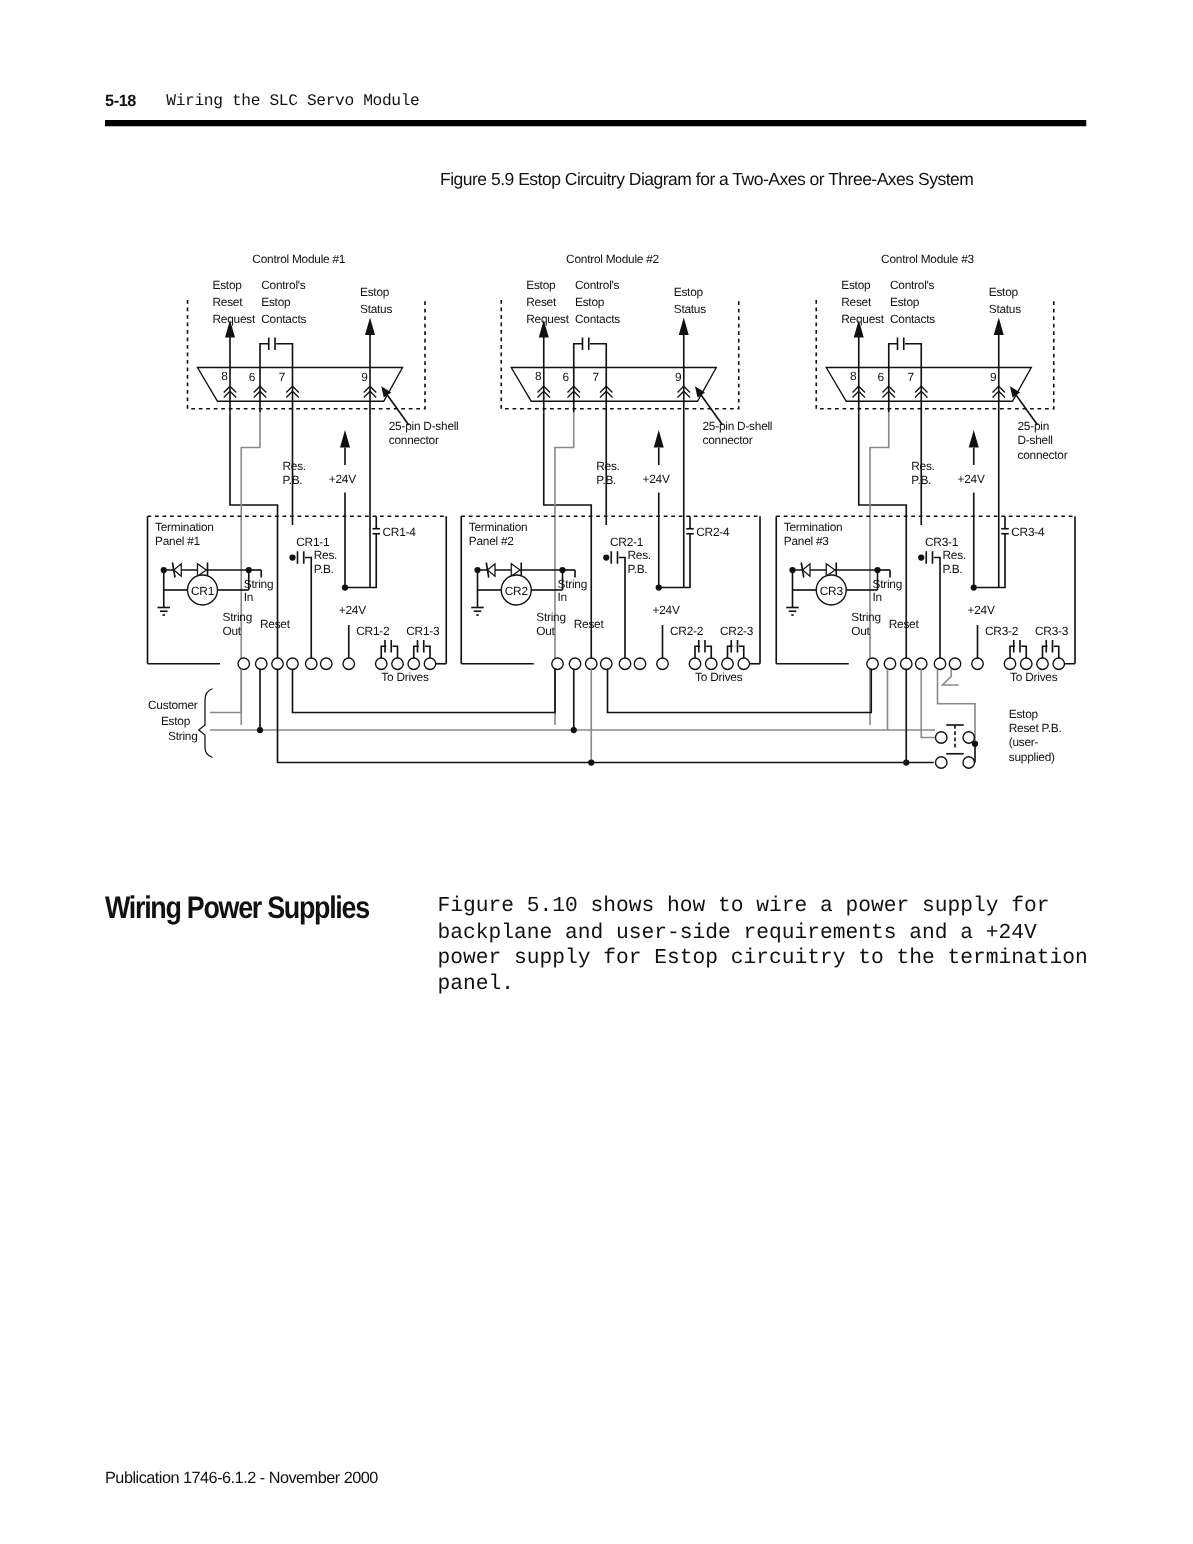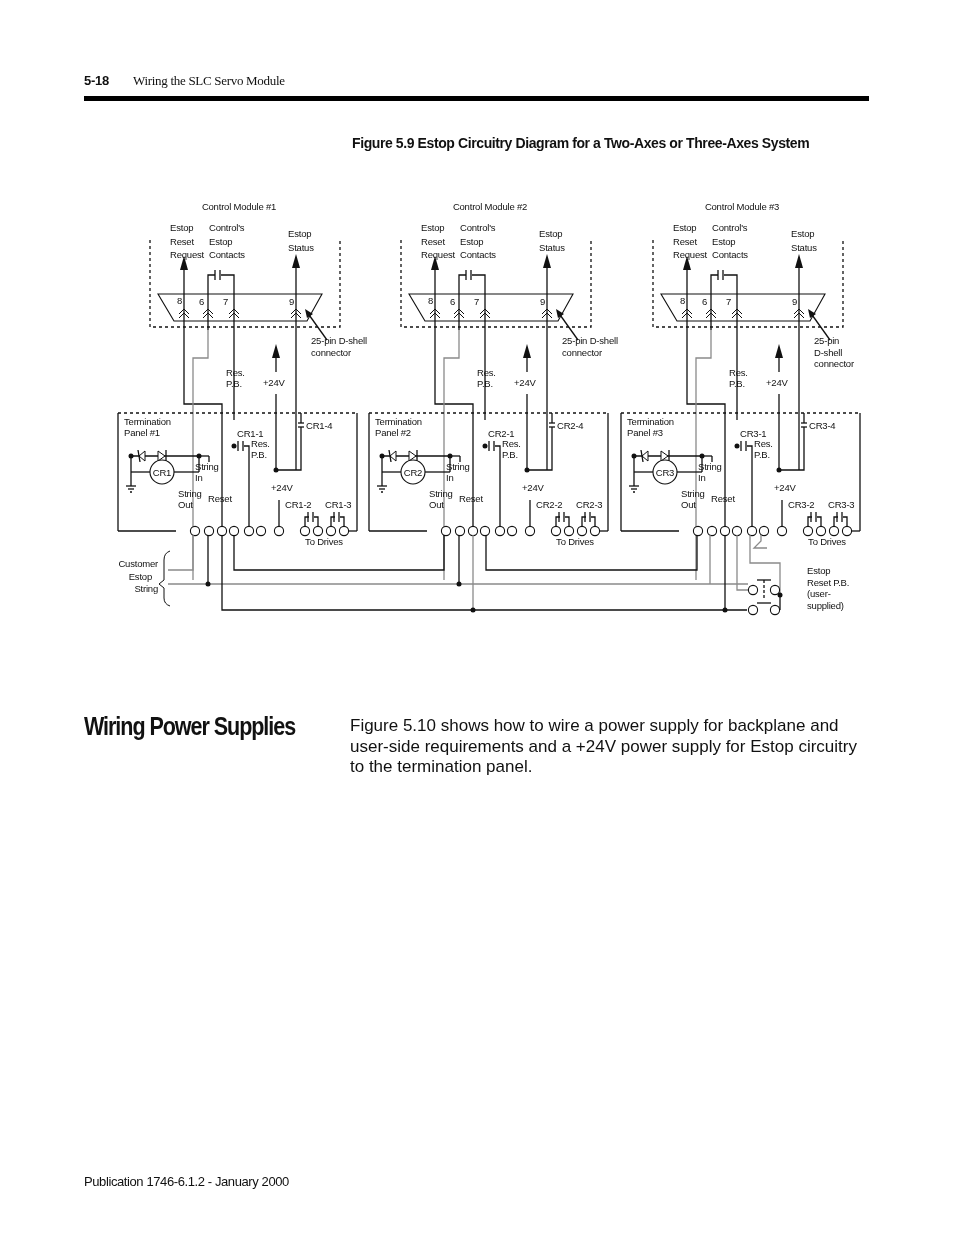--- a/index.html
+++ b/index.html
@@ -1,24 +1,24 @@
 <!DOCTYPE html>
 <html><head>
   <meta charset="utf-8">
   <style>
     html, body { margin: 0; padding: 0; background: #ffffff; }
     body { width: 954px; height: 1235px; position: relative; overflow: hidden; color: #111; }
     .hdr-num { position: absolute; left: 84px; top: 73px; font-family: "Liberation Sans", sans-serif; font-weight: bold; font-size: 13px; letter-spacing: -0.3px; }
-    .hdr-title { position: absolute; left: 133px; top: 73px; font-family: Liberation Serif, serif; font-size: 13px; letter-spacing: -0.3px; }
+    .hdr-title { position: absolute; left: 133px; top: 73px; font-family: Liberation Mono, monospace; font-size: 13px; letter-spacing: -0.3px; }
     .hdr-rule { position: absolute; left: 84px; top: 96px; width: 785px; height: 5px; background: #000; }
-    .fig-title { position: absolute; left: 352px; top: 135px; font-family: "Liberation Sans", sans-serif; font-weight: bold; font-size: 14px; letter-spacing: -0.4px; white-space: nowrap; }
+    .fig-title { position: absolute; left: 352px; top: 135px; font-family: "Liberation Sans", sans-serif; font-weight: normal; font-size: 14px; letter-spacing: -0.4px; white-space: nowrap; }
     #diagram { position: absolute; left: 0; top: 0; width: 954px; height: 660px; }
     #diagram text { font-family: "Liberation Sans", sans-serif; font-size: 9.5px; fill: #111; letter-spacing: -0.2px; }
     .section-heading { position: absolute; left: 84px; top: 712px; font-family: "Liberation Sans", sans-serif; font-weight: bold; font-size: 25px; letter-spacing: -1.2px; transform: scaleX(0.86); transform-origin: left top; white-space: nowrap; }
-    .body-text { position: absolute; left: 350px; top: 716px; width: 525px; font-family: Liberation Sans, sans-serif; font-size: 17px; line-height: 20.5px; color: #111; }
+    .body-text { position: absolute; left: 350px; top: 716px; width: 525px; font-family: Liberation Mono, monospace; font-size: 17px; line-height: 20.5px; color: #111; }
     .footer { position: absolute; left: 84px; top: 1174px; font-family: "Liberation Sans", sans-serif; font-size: 13px; letter-spacing: -0.4px; }
   </style>
 </head>
 <body>
 
 <div class="hdr-num">5-18</div>
 <div class="hdr-title">Wiring the SLC Servo Module</div>
 <div class="hdr-rule"></div>
 
 <div class="fig-title">Figure 5.9 Estop Circuitry Diagram for a Two-Axes or Three-Axes System</div>
@@ -392,13 +392,13 @@
     <polyline points="761,535 761,541 754,548 767,548" fill="none" stroke="#8a8a8a" stroke-width="1.3"></polyline>
     <text x="807" y="574" text-anchor="start">Estop</text>
     <text x="807" y="585.5" text-anchor="start">Reset P.B.</text>
     <text x="807" y="597" text-anchor="start">(user-</text>
     <text x="807" y="608.5" text-anchor="start">supplied)</text>
   </svg>
 
 <div class="section-heading">Wiring Power Supplies</div>
 <div class="body-text">Figure 5.10 shows how to wire a power supply for backplane and user-side requirements and a +24V power supply for Estop circuitry to the termination panel.</div>
 
-<div class="footer">Publication 1746-6.1.2 - January 2000</div>
+<div class="footer">Publication 1746-6.1.2 - November 2000</div>
 
 </body></html>

